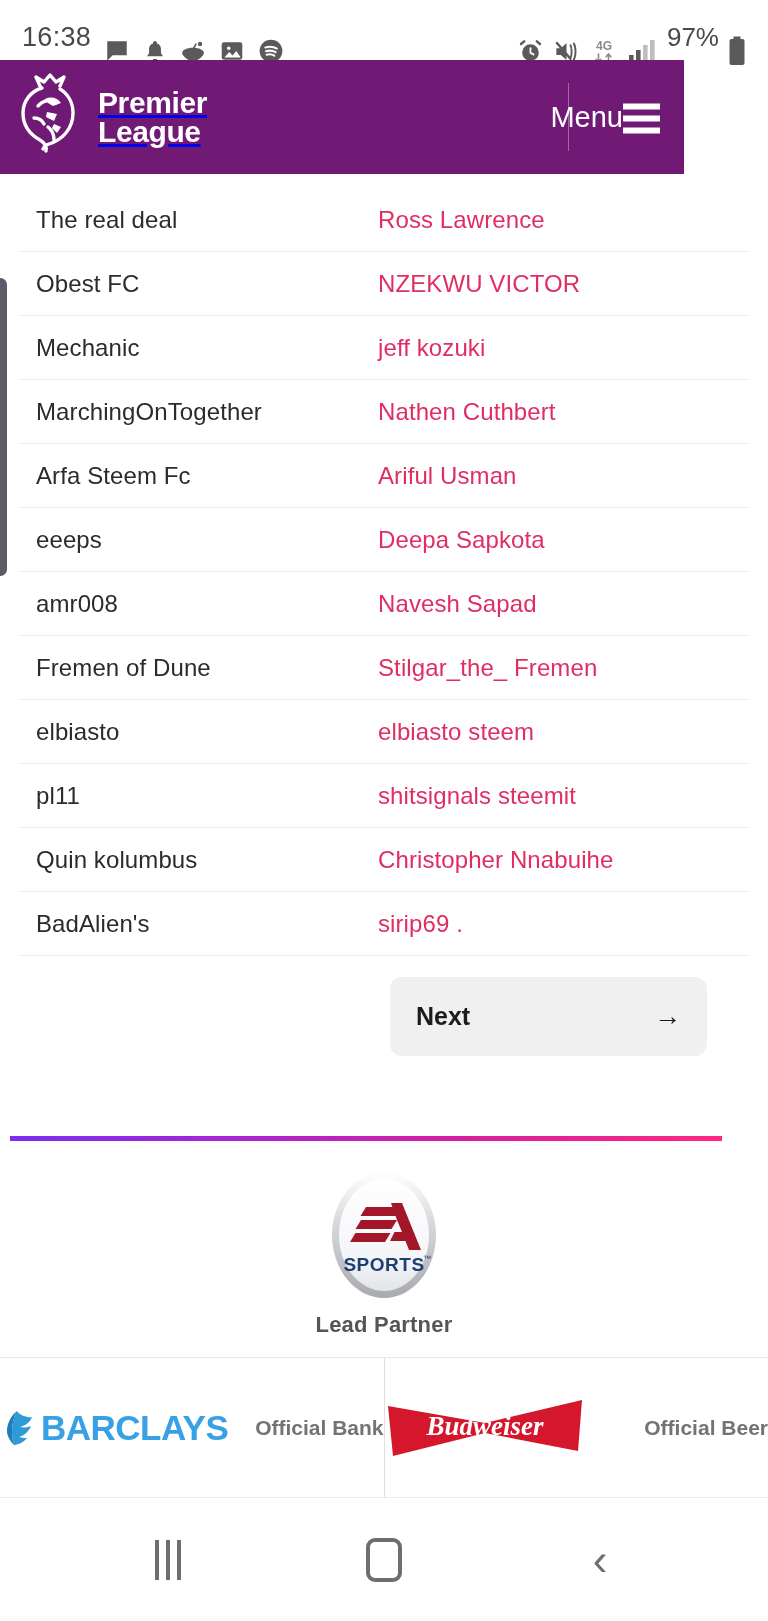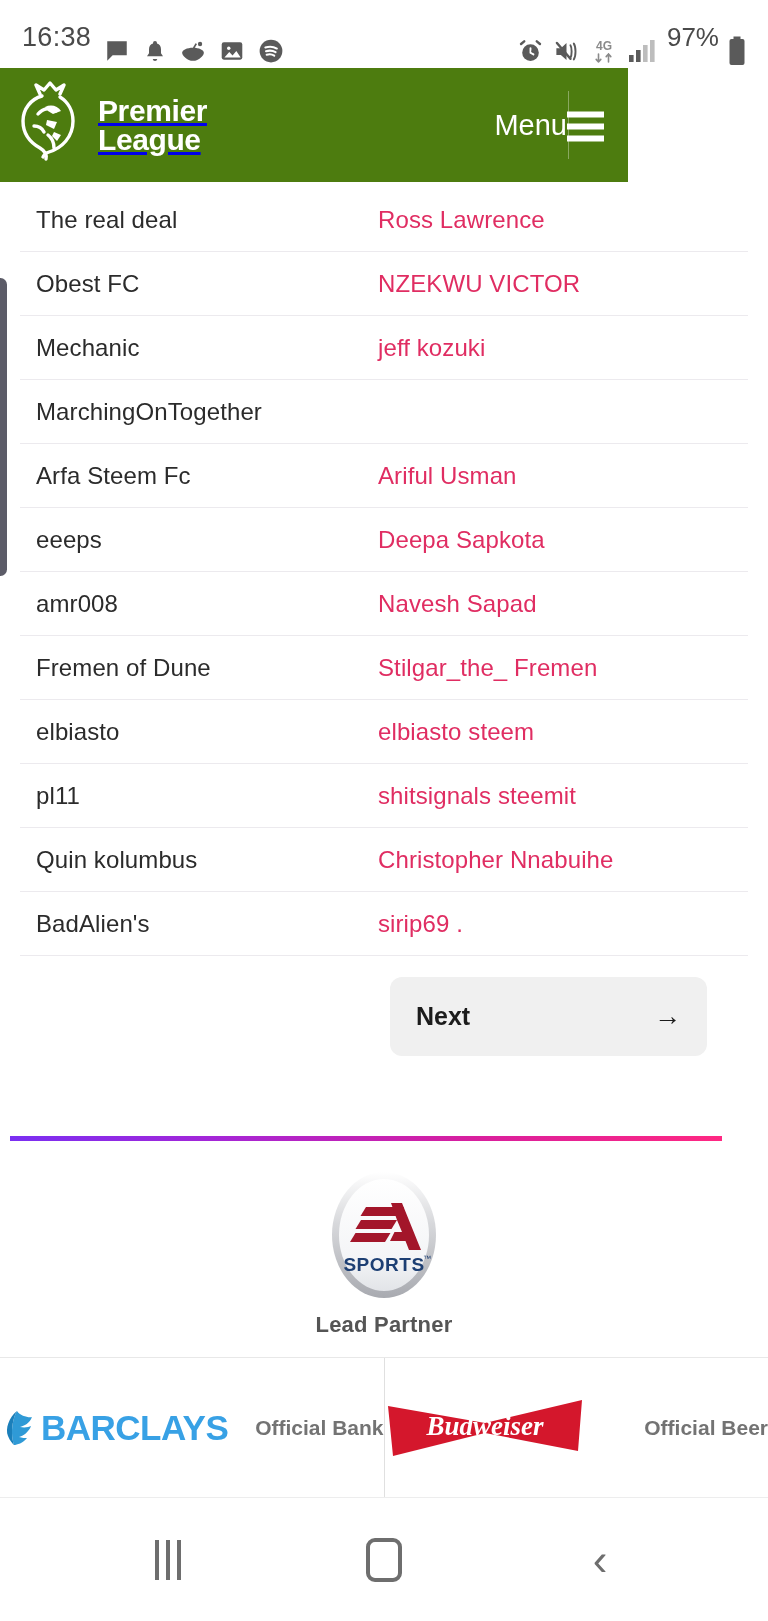--- a/index.html
+++ b/index.html
@@ -47,23 +47,23 @@
   .sb-batt {
     font-size: 26px;
     color: #4a4a4a;
     margin-left: 2px;
   }
   .ico { display: block; margin-top: 32px; }
 
   
   .plheader {
     position: absolute;
-    top: 68px; left: 0;
-    width: 628px; height: 114px;
-    background: #4d7c0f;
+    top: 60px; left: 0;
+    width: 684px; height: 114px;
+    background: #701a75;
     display: flex;
     align-items: center;
   }
   .pl-logo {
     display: flex;
     align-items: center;
     margin-left: 14px;
     gap: 10px;
   }
   .pl-wordmark {
@@ -402,20 +402,21 @@
     <div class="row">
       <span class="cell-team">Obest FC</span>
       <span class="cell-user">NZEKWU VICTOR</span>
     </div>
     <div class="row">
       <span class="cell-team">Mechanic</span>
       <span class="cell-user">jeff kozuki</span>
     </div>
     <div class="row">
       <span class="cell-team">MarchingOnTogether</span>
+      <span class="cell-user">Nathen Cuthbert</span>
     </div>
     <div class="row">
       <span class="cell-team">Arfa Steem Fc</span>
       <span class="cell-user">Ariful Usman</span>
     </div>
     <div class="row">
       <span class="cell-team">eeeps</span>
       <span class="cell-user">Deepa Sapkota</span>
     </div>
     <div class="row">

